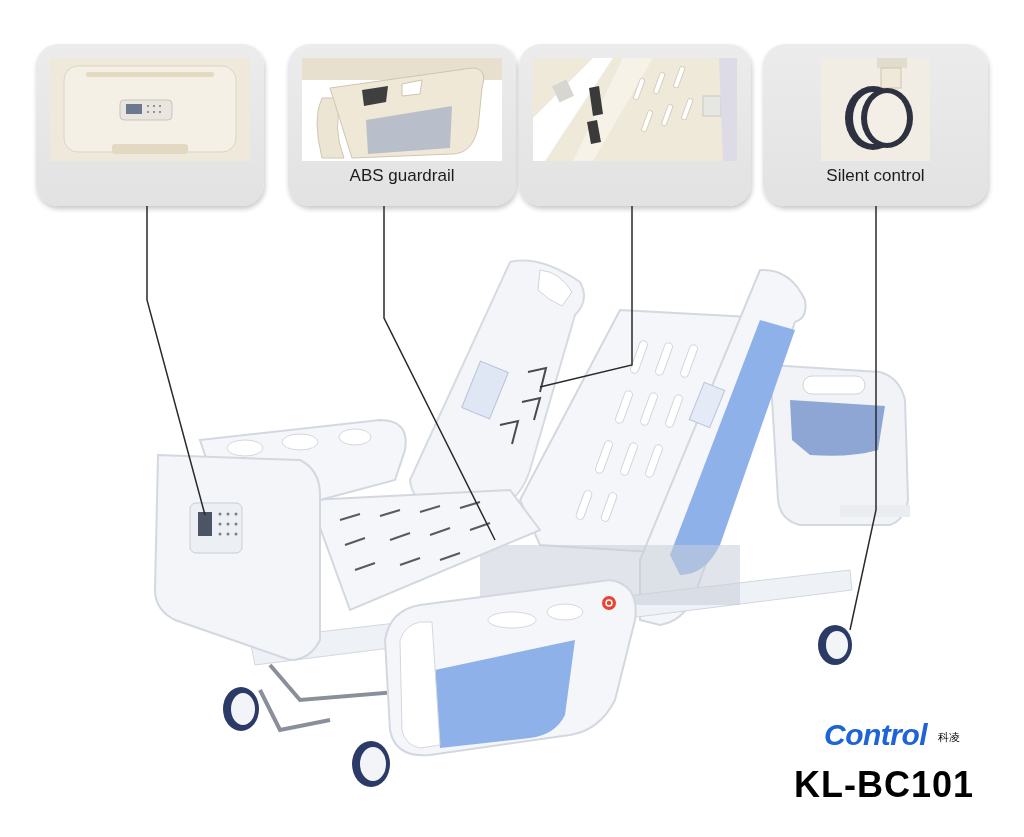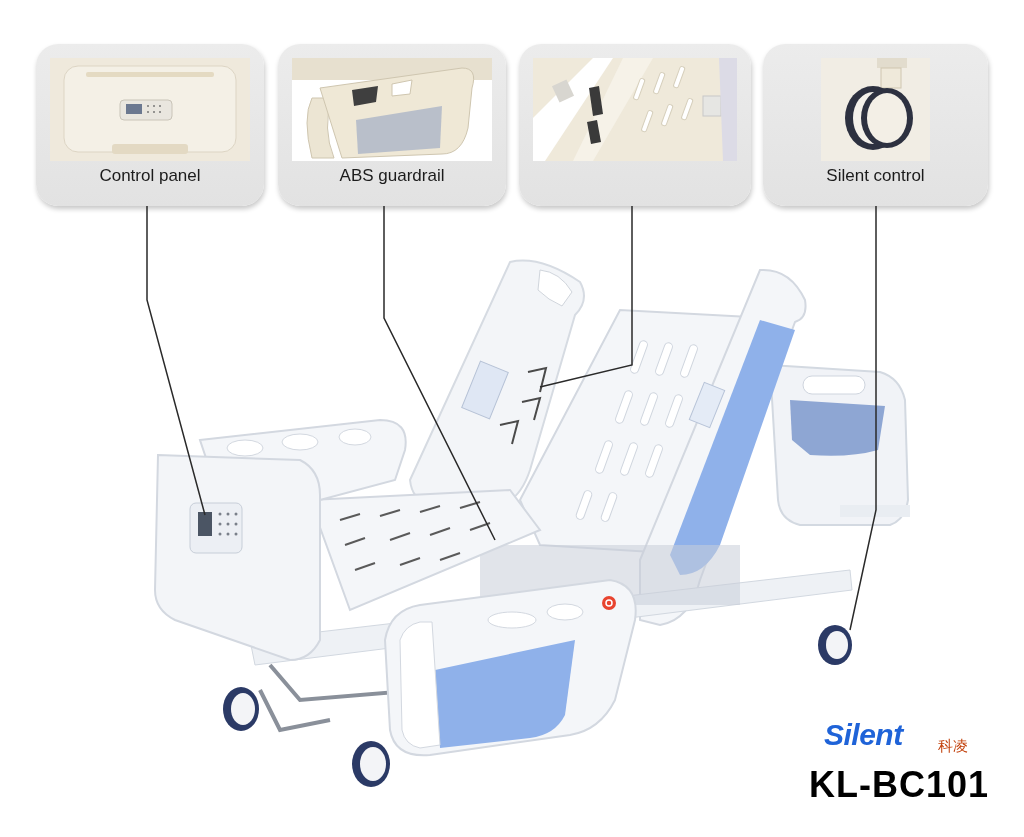--- a/index.html
+++ b/index.html
@@ -14,37 +14,37 @@
   }
   .card .thumb {
     position: absolute; top: 14px; left: 14px; right: 14px; height: 103px;
     background: #f2ede2; overflow: hidden;
   }
   .card .label {
     position: absolute; left: 0; right: 0; top: 122px;
     text-align: center; font-size: 17px; color: #1c1c1c;
   }
   #card-1 { left: 36px; width: 228px; }
-  #card-2 { left: 278px; width: 228px; }
+  #card-2 { left: 288px; width: 228px; }
   #card-3 { left: 519px; width: 232px; }
   #card-4 { left: 763px; width: 225px; }
   #card-4 .thumb { left: 58px; right: 58px; background: #f0ece4; }
 
   .scene { position: absolute; left: 0; top: 0; width: 1024px; height: 837px; pointer-events: none; }
   .scene * { pointer-events: auto; }
 
   .brand { position: absolute; left: 824px; top: 718px; width: 160px; height: 40px; }
   .brand-name {
     position: absolute; left: 0; top: 0; font-size: 30px; font-weight: bold; font-style: italic;
     color: #1f63d8; letter-spacing: -0.5px;
   }
-  .brand-cn { position: absolute; left: 114px; top: 19px; font-size: 15px; color: #c2410c; }
+  .brand-cn { position: absolute; left: 114px; top: 12px; font-size: 11px; color: #000000; }
   .model {
     position: absolute; left: 794px; top: 764px; font-size: 36px; font-weight: bold;
-    color: #000; letter-spacing: 1px; margin-left: 15px;
+    color: #000; letter-spacing: 1px;
   }
 </style>
 </head>
 <body>
 
 <div class="card" id="card-1">
   <div class="thumb">
     <svg width="200" height="103" viewBox="0 0 200 103">
       <rect x="0" y="0" width="200" height="103" fill="#efe9dc"></rect>
       <rect x="14" y="8" width="172" height="86" rx="14" fill="#f4f0e6" stroke="#ddd5c4"></rect>
@@ -55,21 +55,20 @@
           <circle cx="98" cy="48" r="1"></circle>
           <circle cx="104" cy="48" r="1"></circle>
           <circle cx="110" cy="48" r="1"></circle>
           <circle cx="98" cy="54" r="1"></circle>
           <circle cx="104" cy="54" r="1"></circle>
           <circle cx="110" cy="54" r="1"></circle>
         </g>
       <rect x="62" y="86" width="76" height="10" rx="3" fill="#e3d9c3"></rect>
     </svg>
   </div>
-  <div class="label">Control panel</div>
 </div>
 
 <div class="card" id="card-2">
   <div class="thumb">
     <svg width="200" height="103" viewBox="0 0 200 103">
       <rect width="200" height="103" fill="#ffffff"></rect>
       <rect x="0" y="0" width="200" height="22" fill="#e7e0cf"></rect>
       <path d="M20 40 Q10 60 20 100 L42 100 Q30 70 40 40 Z" fill="#ece5d3" stroke="#cfc6b0"></path>
       <path d="M28 30 L170 10 Q186 10 180 30 L176 70 Q170 96 150 96 L50 100 Z" fill="#efe8d6" stroke="#cfc6b0"></path>
       <path d="M64 62 L150 48 L148 90 L66 96 Z" fill="#b9bfca"></path>
@@ -237,16 +236,16 @@
 
   <g stroke="#2a2a2a" stroke-width="1.5" fill="none">
     <path d="M147 206 L147 300 L205 515"></path>
     <path d="M384 206 L384 318 L495 540"></path>
     <path d="M632 206 L632 365 L540 387"></path>
     <path d="M876 206 L876 510 L850 630"></path>
   </g>
 </svg>
 
 <div class="brand">
-  <span class="brand-name">Silent</span>
+  <span class="brand-name">Control</span>
   <span class="brand-cn">科凌</span>
 </div>
 <div class="model">KL-BC101</div>
 
 </body></html>

